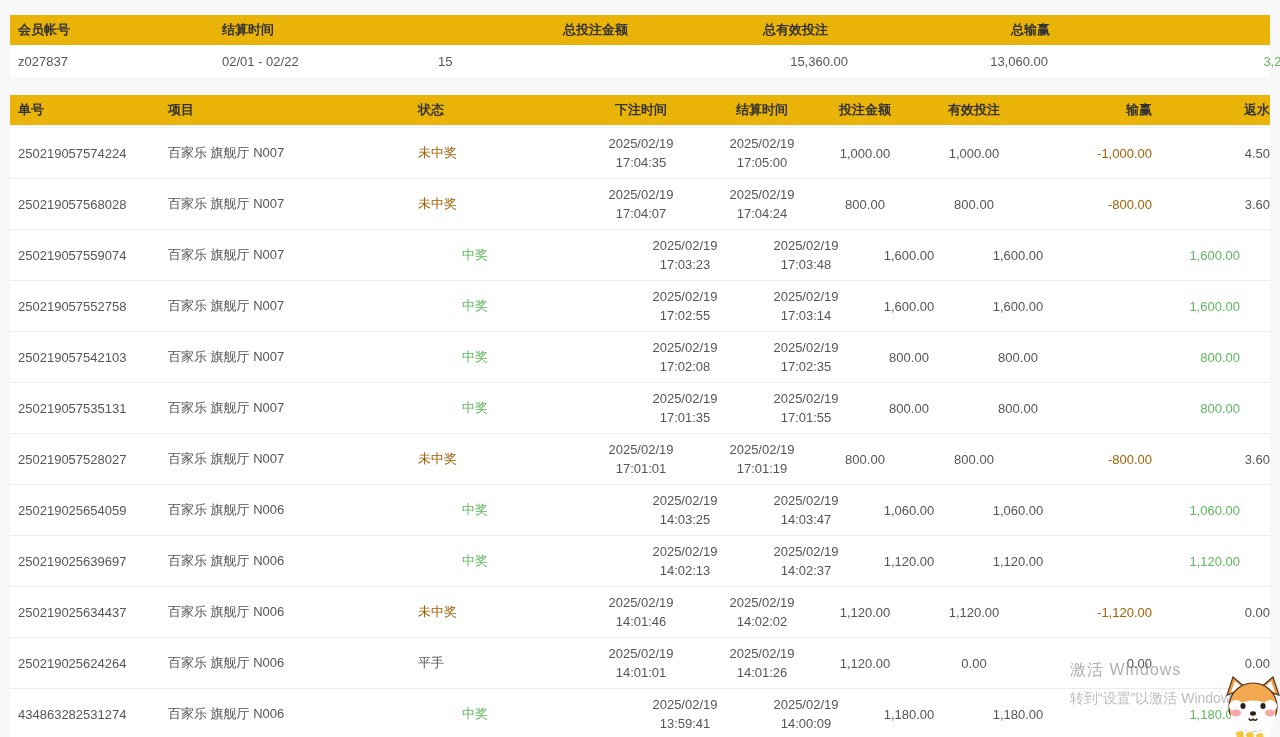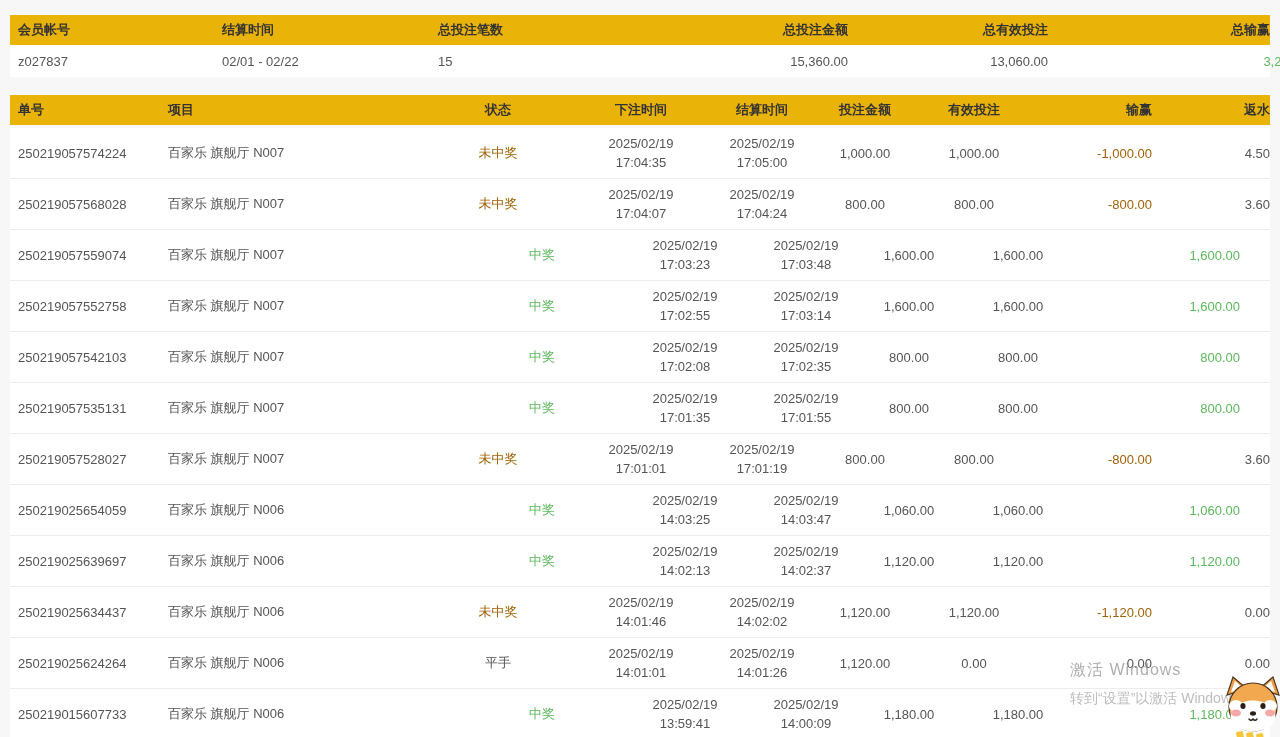--- a/index.html
+++ b/index.html
@@ -22,21 +22,21 @@
   .s3{width:220px;text-align:left}
   .s4{width:190px;text-align:right}
   .s5{width:200px;text-align:right}
   .s6{width:222px;text-align:right}
   .summary { margin-bottom:18px; }
   .summary .tbody { height:32px; color:#555; }
 
   
   .c1{width:158px;padding-left:8px;text-align:left}
   .c2{width:250px;text-align:left}
-  .c3{width:160px;text-align:center}
+  .c3{width:160px;text-align:left}
   .c4{width:126px;text-align:center}
   .c5{width:116px;text-align:center}
   .c6{width:100px;text-align:center;padding-right:10px}
   .c7{width:118px;text-align:center;padding-right:10px}
   .c8{width:124px;text-align:right;padding-right:10px}
   .c9{width:108px;text-align:right}
   .detail-body { margin-top:3px; background:#fff; }
   .trow { height:51px; border-bottom:1px solid #ececec; background:#fff; }
   .dt { line-height:19px; }
 
@@ -54,21 +54,20 @@
 </style>
 </head>
 <body>
 
 <div class="page">
 
   <section class="card summary">
     <div class="row thead">
       <div class="cell s1">会员帐号</div>
       <div class="cell s2">结算时间</div>
-      <div class="cell s3">总投注笔数</div>
       <div class="cell s4">总投注金额</div>
       <div class="cell s5">总有效投注</div>
       <div class="cell s6">总输赢</div>
     </div>
     <div class="row tbody">
       <div class="cell s1">z027837</div>
       <div class="cell s2">02/01 - 02/22</div>
       <div class="cell s3">15</div>
       <div class="cell s4">15,360.00</div>
       <div class="cell s5">13,060.00</div>
@@ -270,21 +269,21 @@
     <div class="cell c5 dt">
       <div>2025/02/19</div>
       <div>14:01:26</div>
     </div>
     <div class="cell c6">1,120.00</div>
     <div class="cell c7">0.00</div>
     <div class="cell c8">0.00</div>
     <div class="cell c9">0.00</div>
   </div>
         <div class="row trow">
-    <div class="cell c1">250219015607733</div>
+    <div class="cell c1">434863282531274</div>
     <div class="cell c2">百家乐 旗舰厅 N006</div>
     <div class="cell c3 green">中奖</div>
     <div class="cell c4 dt">
       <div>2025/02/19</div>
       <div>13:59:41</div>
     </div>
     <div class="cell c5 dt">
       <div>2025/02/19</div>
       <div>14:00:09</div>
     </div>

